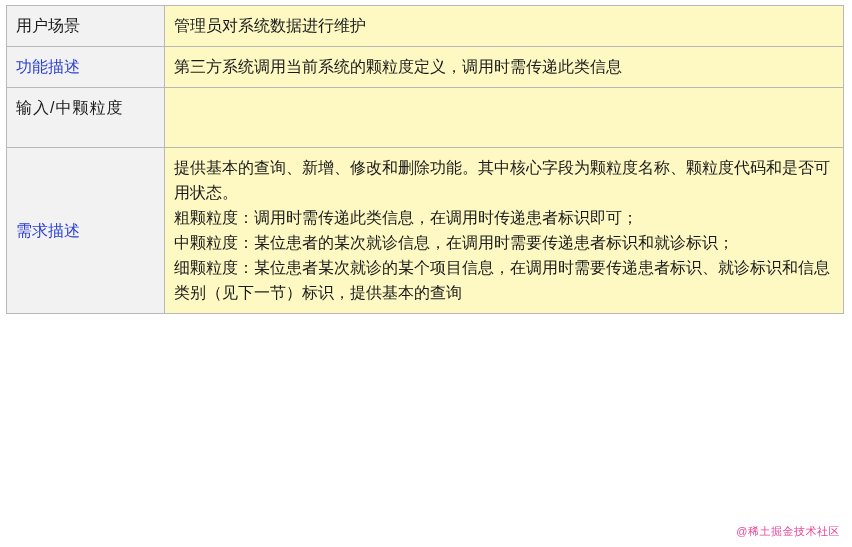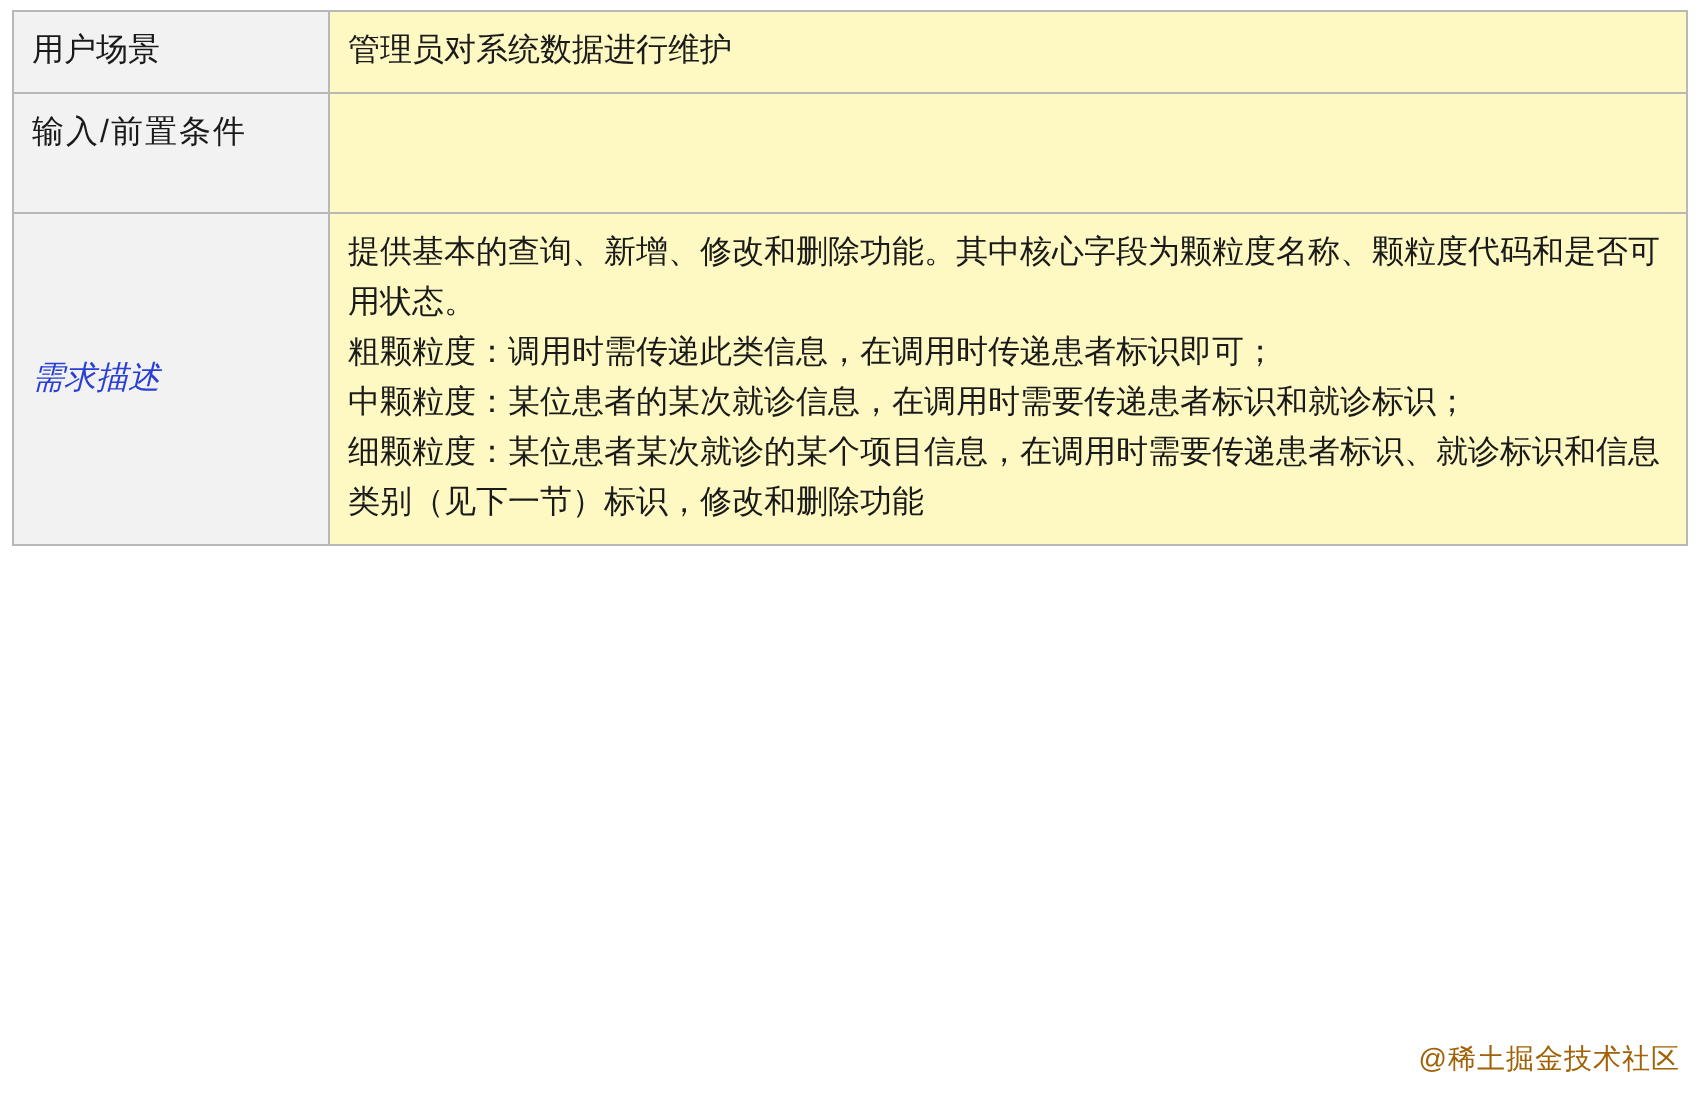--- a/index.html
+++ b/index.html
@@ -41,35 +41,34 @@
     letter-spacing: 1px;
   }
   td.value-cell {
     background: #fef9c3;
   }
   td.value-cell.red {
     color: #d93025;
   }
   td.tall-label {
     vertical-align: middle;
-    font-style: italic;
   }
   .para {
     margin: 0;
     text-indent: 0;
   }
   .empty-row td {
     height: 44px;
   }
   .watermark {
     position: absolute;
     right: 12px;
     bottom: 8px;
-    font-size: 14px;
-    color: #a16207;
+    font-size: 11px;
+    color: #ec4899;
     letter-spacing: 0.5px;
     user-select: none;
   }
 </style>
 </head>
 <body>
 
 <table class="doc-table">
   <colgroup>
     <col style="width:158px">
@@ -79,38 +78,46 @@
 
     <tr>
       <td class="label-cell">
         <p class="para">用户场景</p>
       </td>
       <td class="value-cell">
         <p class="para">管理员对系统数据进行维护</p>
       </td>
     </tr>
 
+    <tr>
+      <td class="label-cell accent">
+        <p class="para">功能描述</p>
+      </td>
+      <td class="value-cell">
+        <p class="para">第三方系统调用当前系统的颗粒度定义，调用时需传递此类信息</p>
+      </td>
+    </tr>
 
 
     <tr class="empty-row">
       <td class="label-cell spaced">
-        <p class="para">输入/前置条件</p>
+        <p class="para">输入/中颗粒度</p>
       </td>
       <td class="value-cell"></td>
     </tr>
 
     <tr>
       <td class="label-cell accent tall-label">
         <p class="para">需求描述</p>
       </td>
       <td class="value-cell">
         <p class="para">提供基本的查询、新增、修改和删除功能。其中核心字段为颗粒度名称、颗粒度代码和是否可用状态。</p>
         <p class="para">粗颗粒度：调用时需传递此类信息，在调用时传递患者标识即可；</p>
         <p class="para">中颗粒度：某位患者的某次就诊信息，在调用时需要传递患者标识和就诊标识；</p>
-        <p class="para">细颗粒度：某位患者某次就诊的某个项目信息，在调用时需要传递患者标识、就诊标识和信息类别（见下一节）标识，修改和删除功能</p>
+        <p class="para">细颗粒度：某位患者某次就诊的某个项目信息，在调用时需要传递患者标识、就诊标识和信息类别（见下一节）标识，提供基本的查询</p>
       </td>
     </tr>
 
 
   </tbody>
 </table>
 
 <div class="watermark">@稀土掘金技术社区</div>
 
 </body></html>

